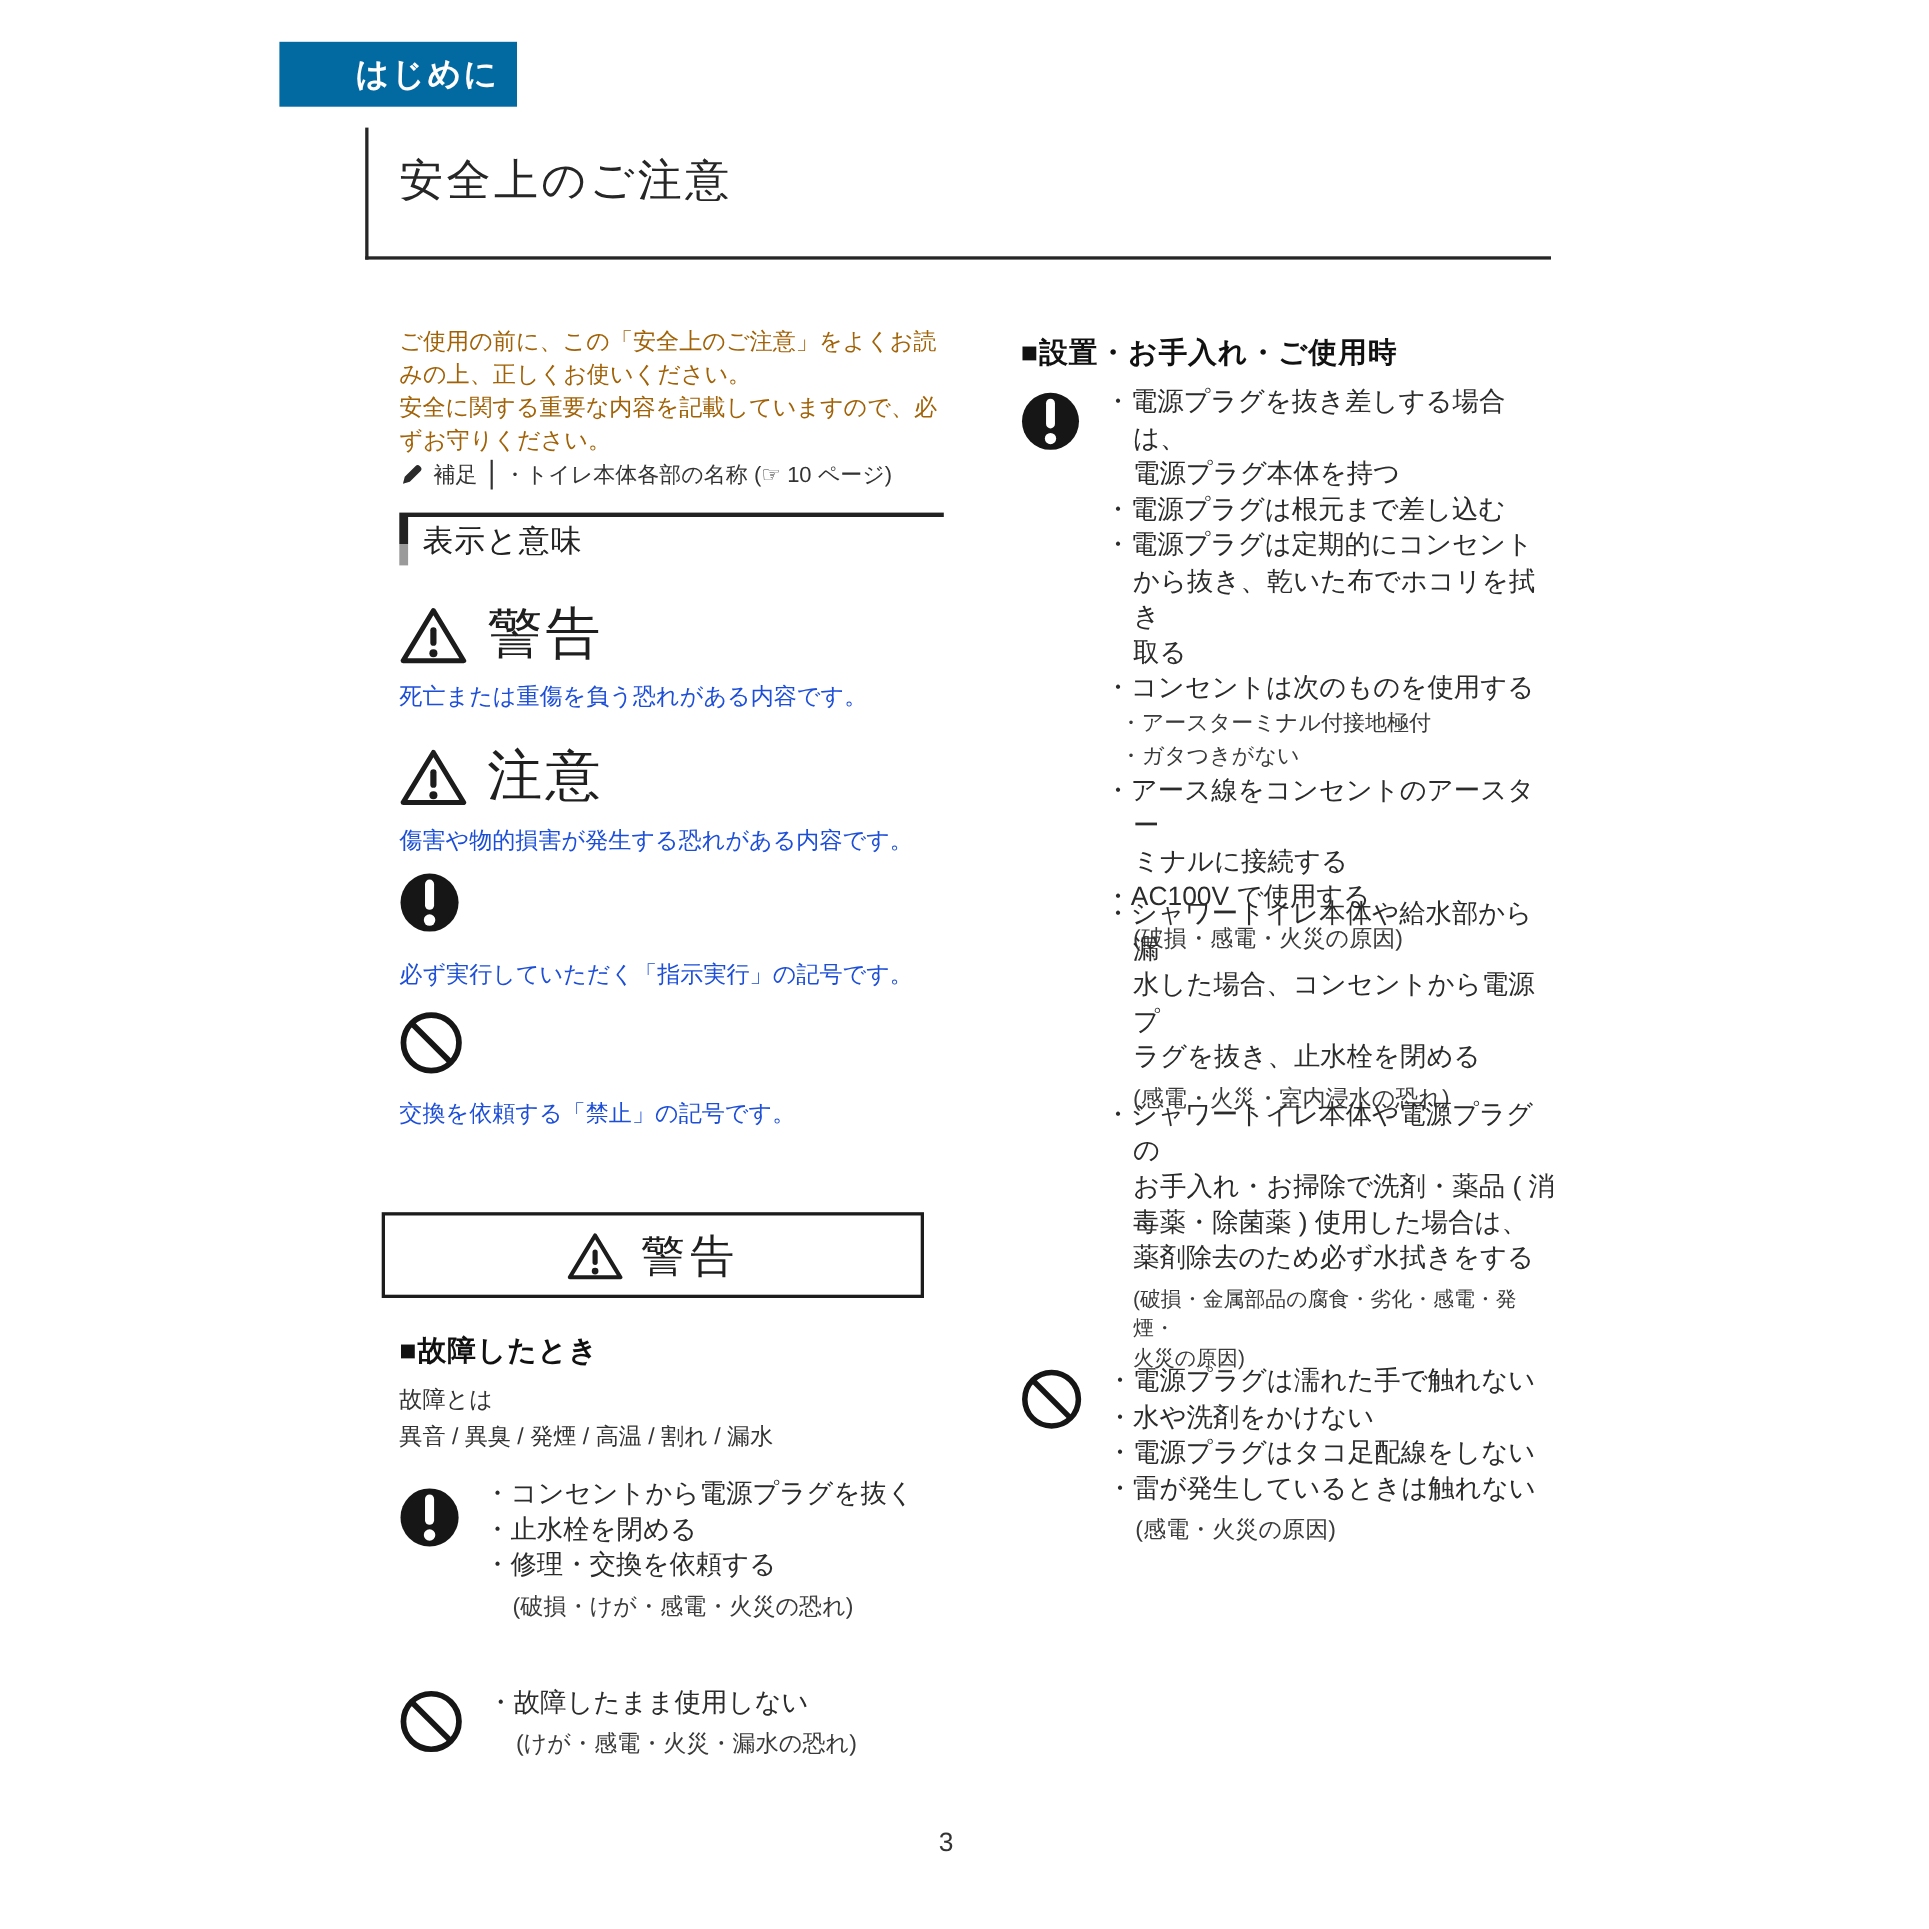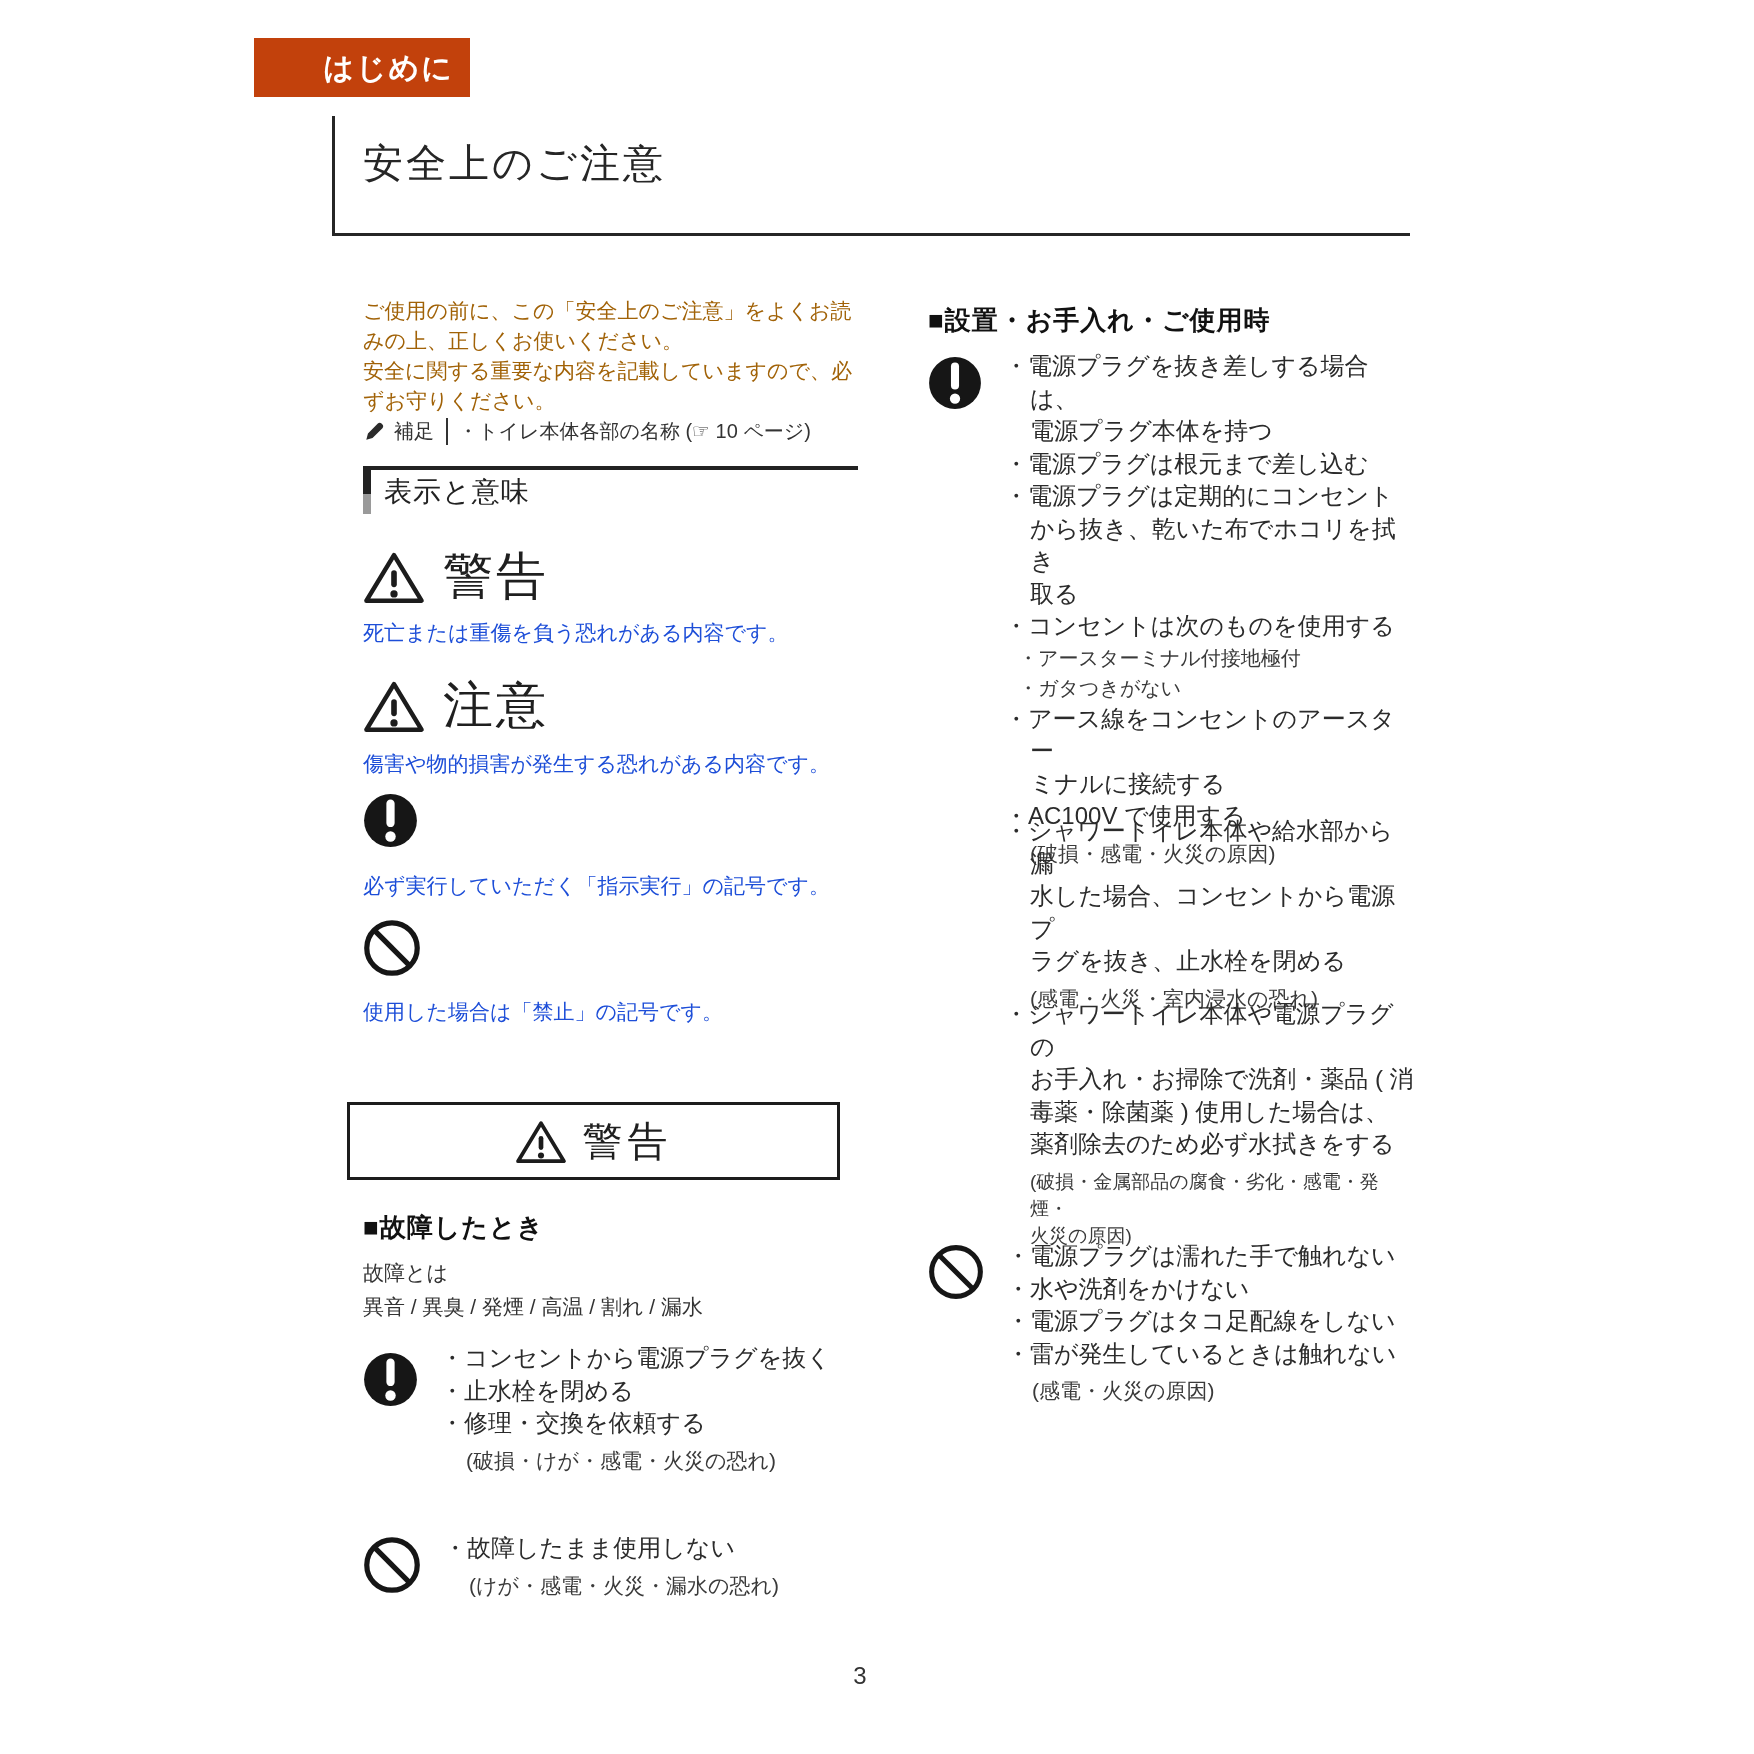--- a/index.html
+++ b/index.html
@@ -10,21 +10,21 @@
     font-family:"Liberation Sans","DejaVu Sans",sans-serif;
     color:#1c1c1c;
     overflow:hidden;
   }
   .abs{position:absolute;}
   .multiline{white-space:pre-line;}
 
   
   .tab{
     left:254px;top:38px;width:216px;height:59px;
-    background:#c2410c;color:#ffffff;
+    background:#0369a1;color:#ffffff;
     font-size:30px;font-weight:bold;letter-spacing:2px;
     line-height:59px;text-align:right;
     box-sizing:border-box;padding-right:16px;
   }
 
   
   .title-block{
     left:332px;top:116px;width:1078px;height:120px;
     border-left:3px solid #262626;
     border-bottom:3px solid #262626;
@@ -165,21 +165,21 @@
   <div class="abs legend-desc" style="left:363px;top:750px;">傷害や物的損害が発生する恐れがある内容です。</div>
 
   <svg class="abs" style="left:363px;top:793px;" width="55" height="55" viewBox="0 0 100 100">
       <use href="#mandatory"></use>
     </svg>
   <div class="abs legend-desc" style="left:363px;top:872px;">必ず実行していただく「指示実行」の記号です。</div>
 
   <svg class="abs" style="left:363px;top:919px;" width="58" height="58" viewBox="0 0 100 100">
       <use href="#prohibit"></use>
     </svg>
-  <div class="abs legend-desc" style="left:363px;top:998px;">使用した場合は「禁止」の記号です。</div>
+  <div class="abs legend-desc" style="left:363px;top:998px;">交換を依頼する「禁止」の記号です。</div>
 
   <div class="abs banner">
     <svg class="tri" width="52" height="45" viewBox="0 0 110 96">
         <use href="#warn-tri"></use>
       </svg>
     <span class="lbl">警告</span>
   </div>
 
   <div class="abs subhead" style="left:363px;top:1210px;">■故障したとき</div>
   <div class="abs plain-block multiline" style="left:363px;top:1256px;">故障とは

